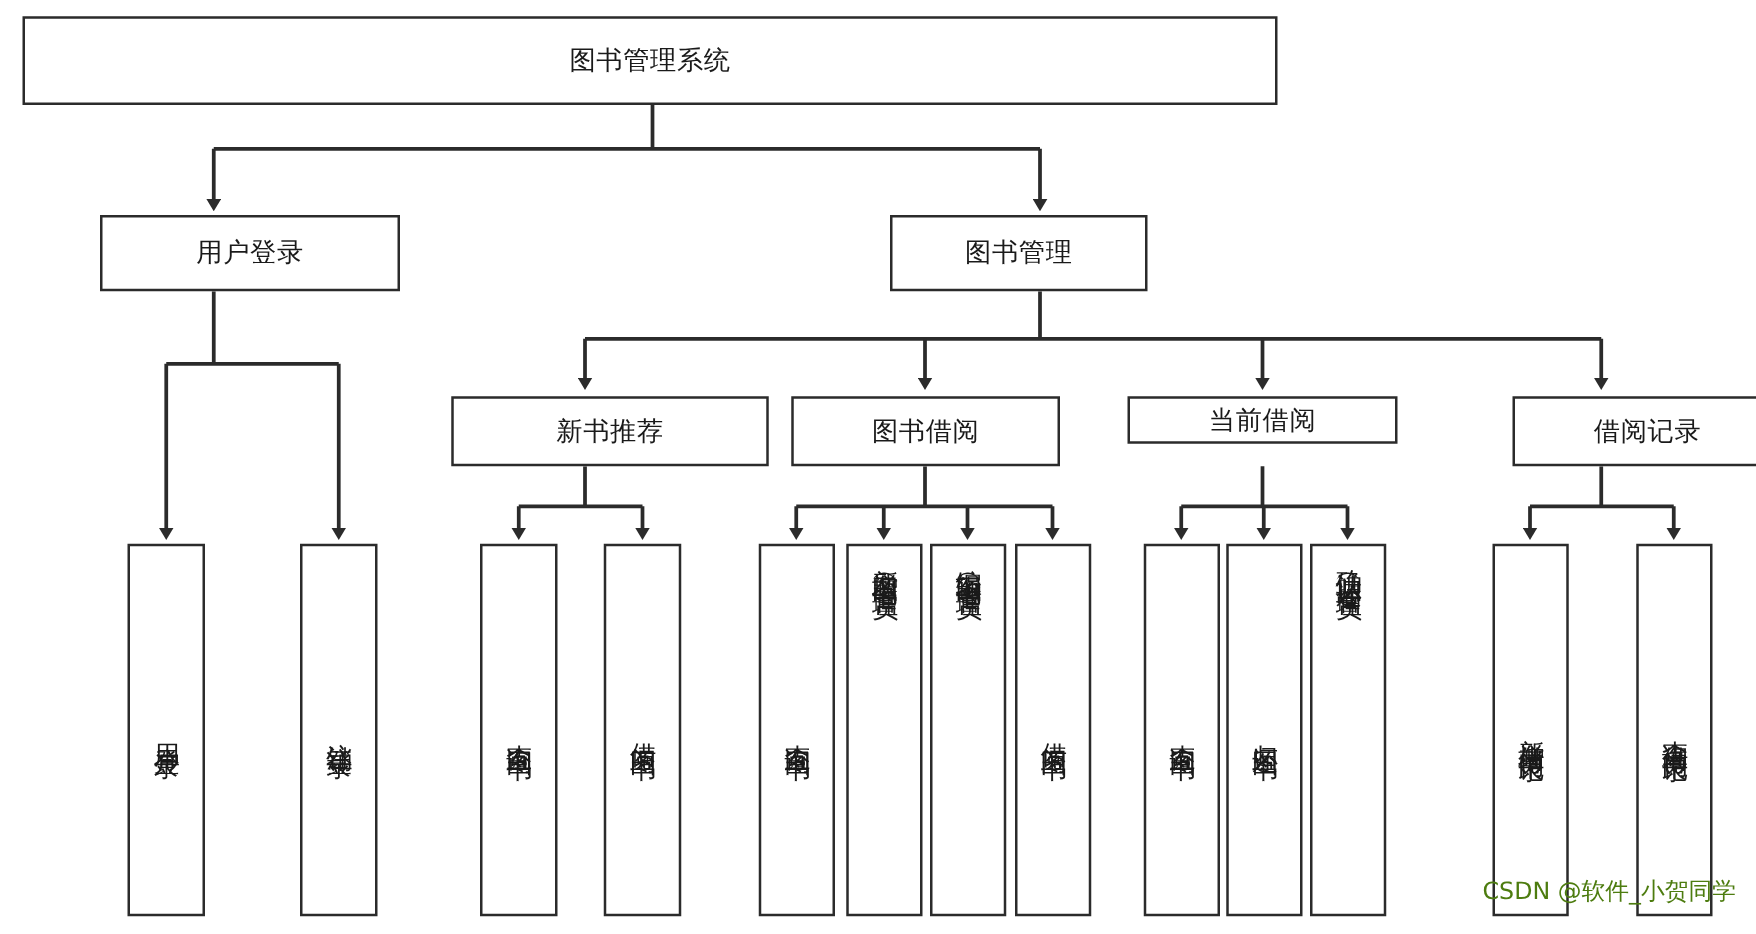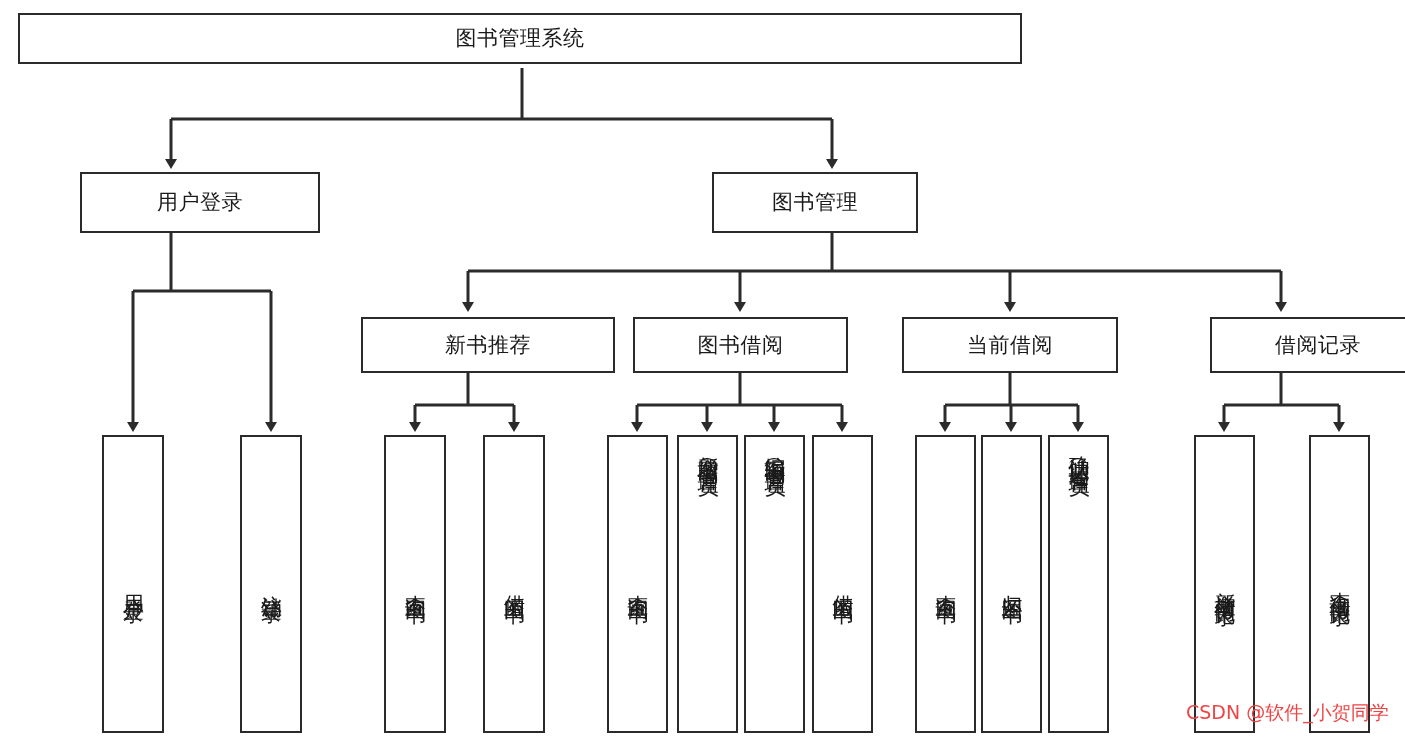--- a/index.html
+++ b/index.html
@@ -56,21 +56,21 @@
   
   .node.vertical.centered {
     align-items: center;
     padding-top: 0;
   }
   #watermark {
     position: absolute;
     left: 1186px;
     top: 700px;
     font-size: 19px;
-    color: #ef4444;
+    color: #4d7c0f;
     white-space: nowrap;
     font-family: "DejaVu Sans", "Liberation Sans", sans-serif;
   }
 </style>
 </head>
 <body>
 
 <div id="page">
 
   <svg id="connectors" viewBox="0 0 1405 747" xmlns="http://www.w3.org/2000/svg">
@@ -116,38 +116,38 @@
       <path d="M1011,405 L1011,423" marker-end="url(#arrow)"></path>
       <path d="M1078,405 L1078,423" marker-end="url(#arrow)"></path>
 
       <path d="M1281,373 L1281,405"></path>
       <path d="M1224,405 L1339,405"></path>
       <path d="M1224,405 L1224,423" marker-end="url(#arrow)"></path>
       <path d="M1339,405 L1339,423" marker-end="url(#arrow)"></path>
     </g>
   </svg>
 
-  <div class="node horizontal" style="left:18px; top:13px; width:1004px; height:51px;justify-content:center;">
+  <div class="node horizontal" style="left:18px; top:13px; width:1004px; height:71px;justify-content:center;">
     <span>图书管理系统</span>
   </div>
 
   <div class="node horizontal" style="left:80px; top:172px; width:240px; height:61px;">
     <span>用户登录</span>
   </div>
   <div class="node horizontal" style="left:712px; top:172px; width:206px; height:61px;">
     <span>图书管理</span>
   </div>
 
   <div class="node horizontal" style="left:361px; top:317px; width:254px; height:56px;">
     <span>新书推荐</span>
   </div>
   <div class="node horizontal" style="left:633px; top:317px; width:215px; height:56px;">
     <span>图书借阅</span>
   </div>
-  <div class="node horizontal" style="left:902px; top:317px; width:216px; height:56px;">
+  <div class="node horizontal" style="left:902px; top:317px; width:216px; height:38px;">
     <span>当前借阅</span>
   </div>
   <div class="node horizontal" style="left:1210px; top:317px; width:216px; height:56px;">
     <span>借阅记录</span>
   </div>
 
   <div class="node vertical centered" style="left:102px; top:435px; width:62px; height:298px;">
     <span class="vtext">用户登录</span>
   </div>
   <div class="node vertical centered" style="left:240px; top:435px; width:62px; height:298px;">

